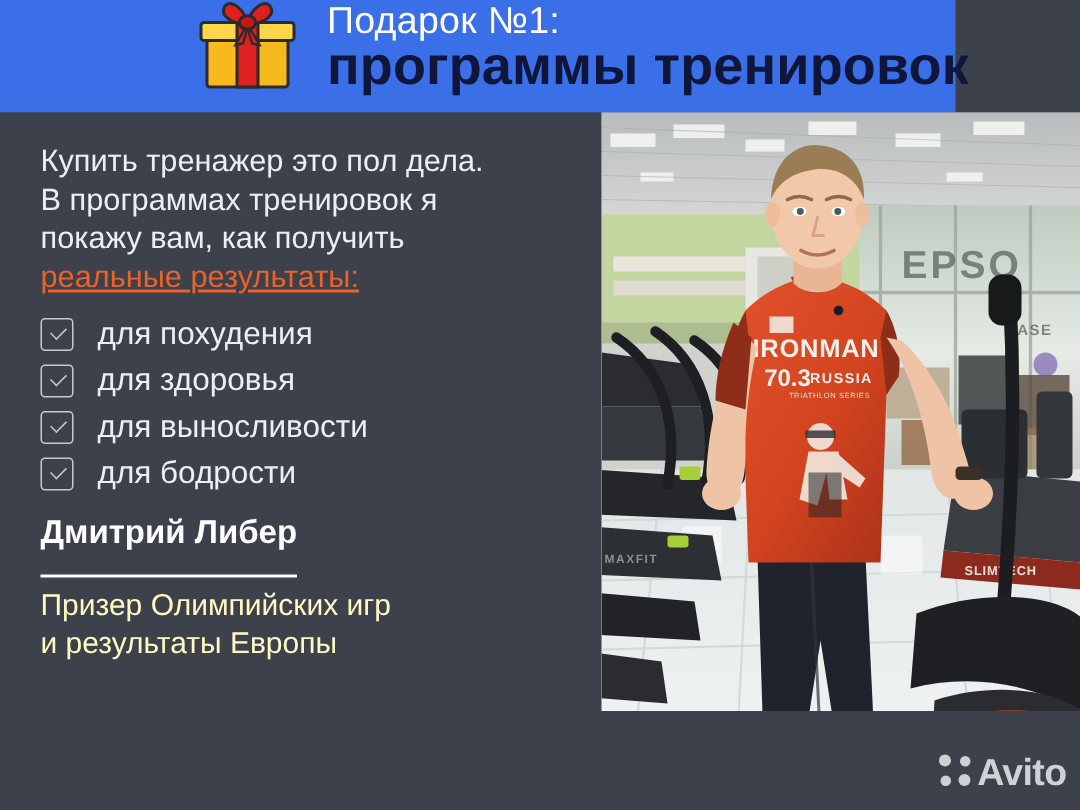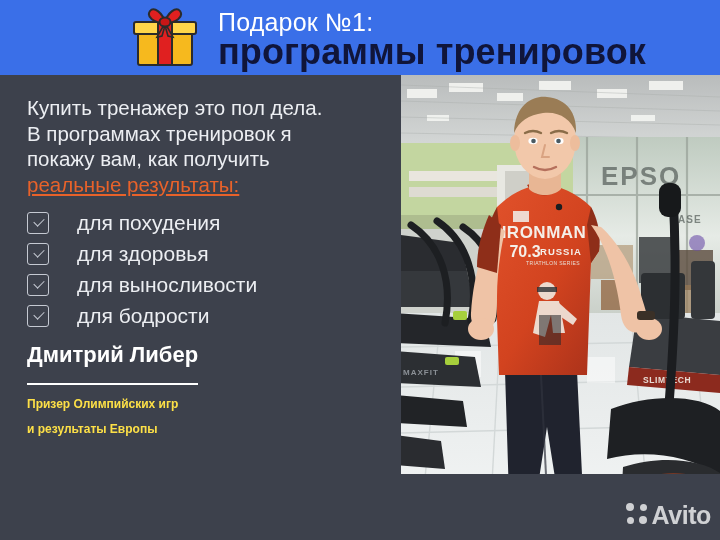--- a/index.html
+++ b/index.html
@@ -6,23 +6,23 @@
   html,body { width:720px; height:540px; overflow:hidden; }
   body {
     font-family:"Liberation Sans", sans-serif;
     background:#3d414c;
     position:relative;
   }
   .canvas { position:relative; width:720px; height:540px; overflow:hidden; }
 
   
   .header {
-    position:absolute; left:0; top:0; width:720px; height:75px;
+    position:absolute; left:0; top:0; width:637px; height:75px;
     background:#3a6fe8;
-    display:flex; align-items:center;
+    display:flex; 
   }
   .gift-icon { width:70px; height:62px; margin-left:130px; flex:0 0 auto; position:relative; }
   .header-text { margin-left:18px; }
   .hdr-line1 {
     font-size:25px; color:#ffffff; font-weight:400; letter-spacing:.2px;
     line-height:28px; white-space:nowrap;
   }
   .hdr-line2 {
     font-size:36px; color:#10153a; font-weight:700; letter-spacing:.1px;
     line-height:32px; white-space:nowrap;
@@ -44,29 +44,29 @@
     width:22px; height:22px; border:1.6px solid #c5c9d2; border-radius:3px;
     flex:0 0 auto; position:relative;
   }
   .cbox::after {
     content:""; position:absolute; left:5.5px; top:4.5px;
     width:9px; height:5px;
     border-left:1.8px solid #c5c9d2; border-bottom:1.8px solid #c5c9d2;
     transform:rotate(-45deg);
   }
   .check-label {
-    margin-left:28px; font-size:21px; color:#eceef2; font-weight:400; line-height:24px;
+    margin-left:16px; font-size:21px; color:#eceef2; font-weight:400; line-height:24px;
   }
   .author { margin-top:14px; }
   .author-name {
     font-size:22px; font-weight:700; color:#ffffff; display:inline-block;
     border-bottom:2px solid #ffffff; padding-bottom:15px; line-height:26px;
   }
   .author-sub {
-    margin-top:7px; font-size:12px; line-height:25px; color:#fde047; font-weight:700;
+    margin-top:7px; font-size:20px; line-height:25px; color:#fef9c3; font-weight:400;
   }
 
   
   .photo {
     position:absolute; left:401px; top:75px; width:319px; height:399px;
     overflow:hidden; background:#cfd2cd;
   }
   .photo svg { display:block; width:319px; height:465px; }
 
   

